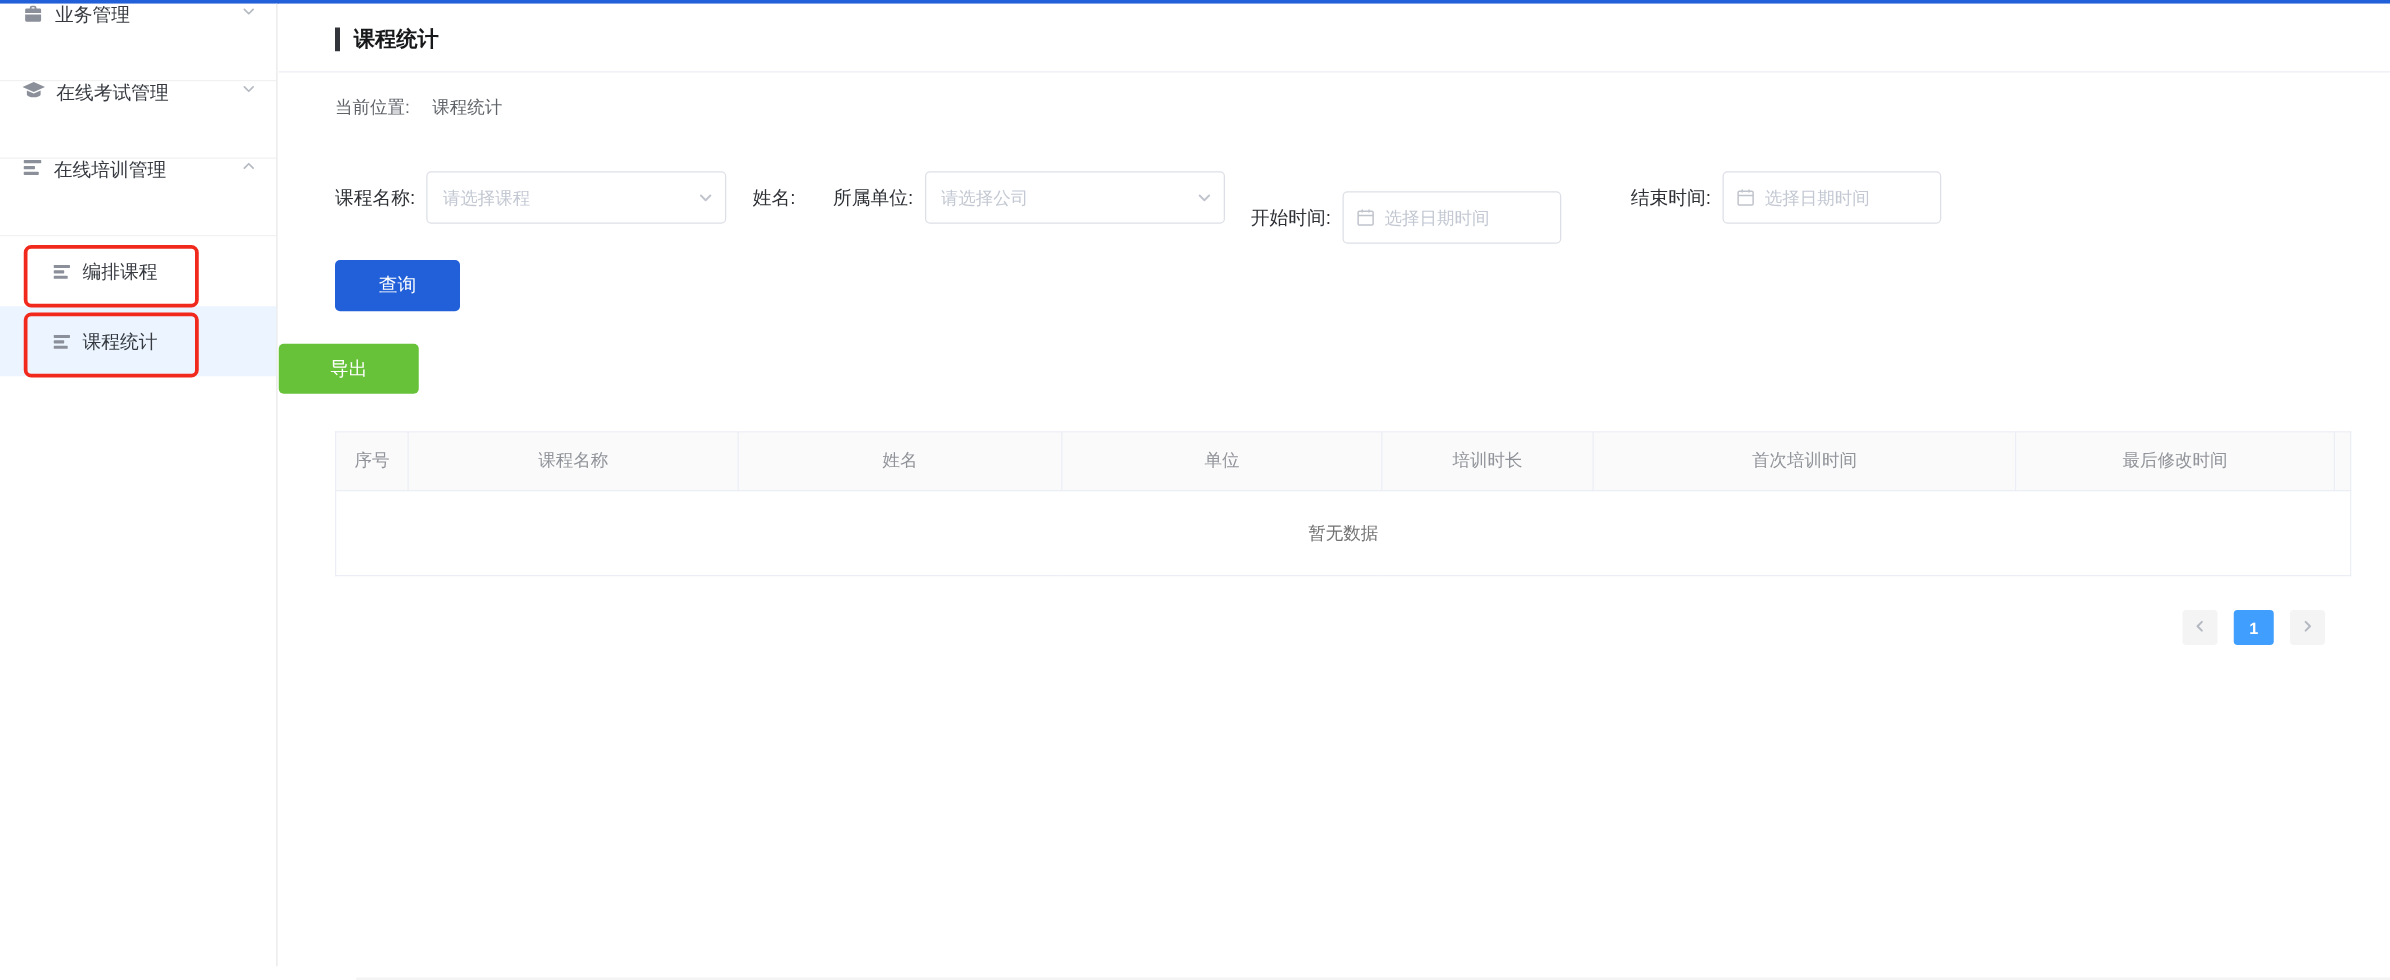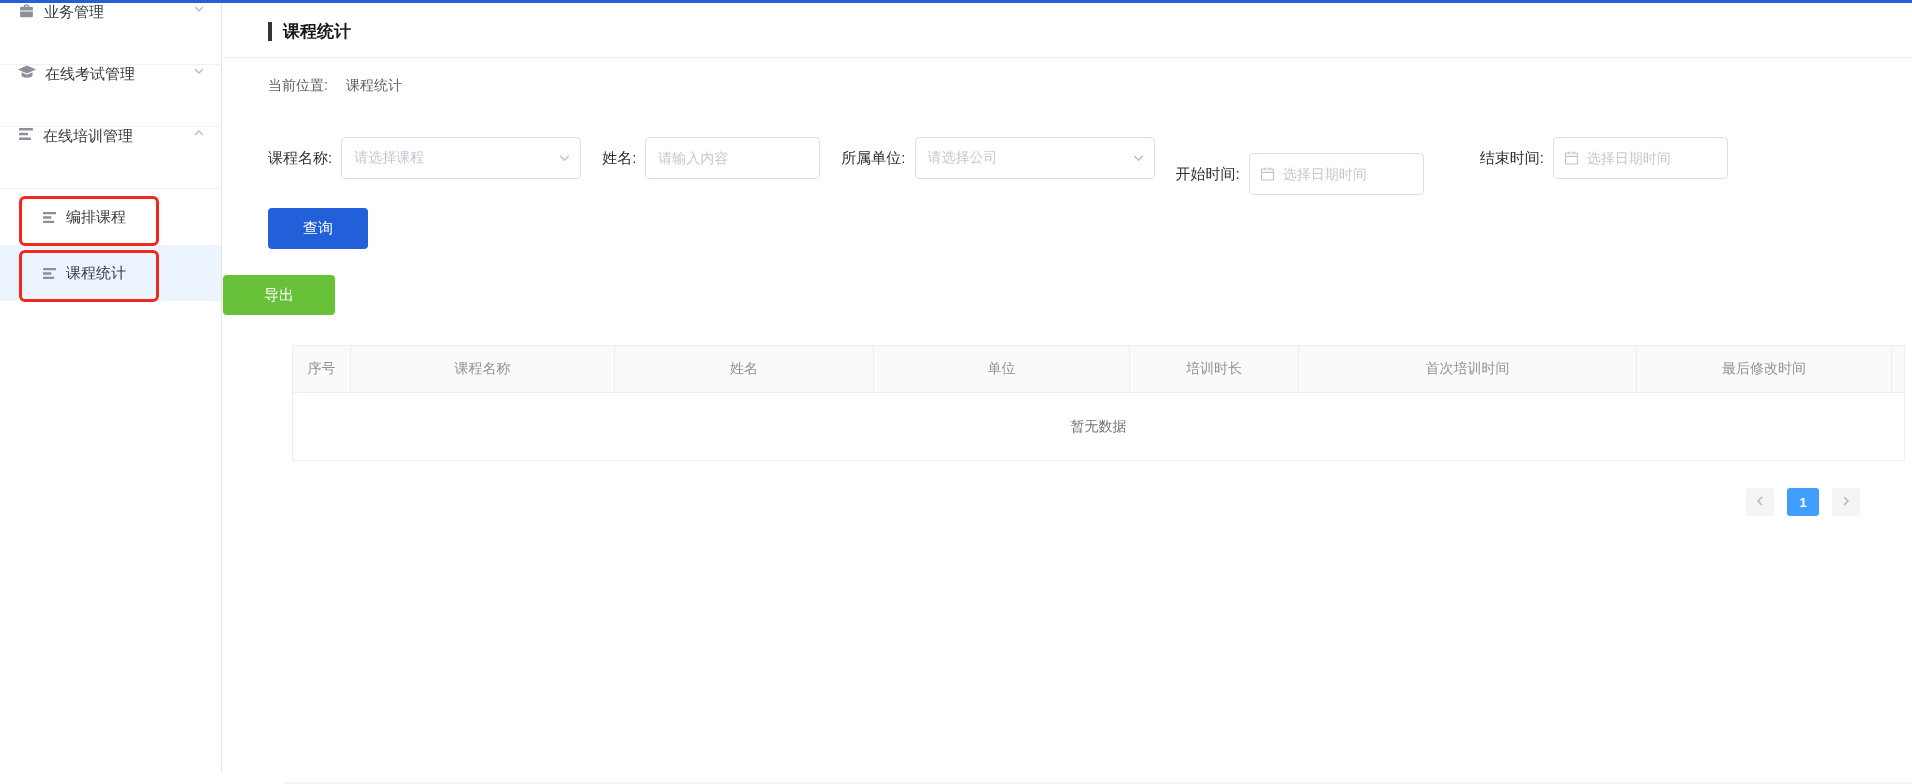--- a/index.html
+++ b/index.html
@@ -39,33 +39,33 @@
   .breadcrumb{margin:19px 0 0 45px;font-size:14px;color:#5f6368;display:flex;gap:18px;}
   
   .filters{margin:26px 0 0 45px;display:flex;align-items:center;}
   .fgroup{display:flex;align-items:center;margin-right:21px;}
   .fgroup.gap-wide{margin-right:56px;margin-top:32px;}
   .flabel{font-size:15px;color:#2d3035;margin-right:9px;white-space:nowrap;}
   .ctrl{position:relative;display:flex;align-items:center;height:42px;border:1px solid #dcdfe6;border-radius:4px;background:#fff;}
   .ctrl input{border:none;outline:none;width:100%;height:100%;font-size:14px;color:#606266;background:transparent;border-radius:4px;font-family:inherit;}
   .ctrl input::placeholder{color:#c3c8d2;}
   .ctrl.select{width:240px;}
-  .ctrl.select input{padding:0 30px 0 12px;cursor:pointer;font-family:Liberation Serif, serif;}
+  .ctrl.select input{padding:0 30px 0 12px;cursor:pointer;}
   .ctrl.text{width:175px;}
   .ctrl.text input{padding:0 12px;}
   .ctrl.date{width:175px;}
   .ctrl.date input{padding:0 8px 0 33px;cursor:pointer;}
   .ctrl .chev-ico{position:absolute;right:9px;top:50%;transform:translateY(-50%);display:flex;}
   .ctrl .cal-ico{position:absolute;left:10px;top:50%;transform:translateY(-50%);display:flex;}
   .query-btn{display:block;margin:13px 0 0 45px;width:100px;height:41px;background:var(--primary);
     color:#fff;font-size:15px;border:none;border-radius:4px;cursor:pointer;font-family:inherit;}
   .export-row{display:flex;justify-content:flex-start;padding-right:20px;margin-top:26px;}
   .export-btn{width:112px;height:40px;background:var(--success);color:#fff;font-size:15px;border:none;border-radius:4px;cursor:pointer;font-family:inherit;}
   
-  .stats-table{margin:30px 32px 0 69px;width:1612px;border-collapse:collapse;table-layout:fixed;}
+  .stats-table{margin:30px 32px 0 45px;width:1612px;border-collapse:collapse;table-layout:fixed;}
   .stats-table th{height:47px;background:#fafafa;border:1px solid #ebeef5;font-size:14px;font-weight:500;color:#909399;text-align:center;}
   .stats-table th.gutter{border-left:none;}
   .stats-table td.empty-cell{height:68px;border:1px solid #ebeef5;border-top:none;text-align:center;font-size:14px;color:#737373;}
   
   .pagination{display:flex;justify-content:flex-end;align-items:center;gap:13px;margin-top:27px;padding-right:52px;}
   .pg{height:28px;min-width:28px;border:none;border-radius:3px;display:flex;align-items:center;justify-content:center;cursor:pointer;font-family:inherit;}
   .pg.nav{background:#f4f4f5;}
   .pg.num{background:var(--pag-active);color:#fff;font-size:13px;font-weight:bold;min-width:32px;}
   .footer-edge{position:absolute;left:285px;right:0;bottom:0;height:2px;background:#f4f4f4;}
 </style>
@@ -161,23 +161,20 @@
         <input type="text" readonly="" placeholder="请选择课程" style="">
         <span class="chev-ico">
           <svg width="13" height="13" viewBox="0 0 12 12">
               <path d="M2.5 4.5L6 8l3.5-3.5" fill="none" stroke="#c0c4cc" stroke-width="1.4" stroke-linecap="round" stroke-linejoin="round"></path>
             </svg>
         </span>
       </div>
     </div>
     <div class="fgroup">
       <span class="flabel">姓名:</span>
-      <div class="ctrl text">
-        <input type="text" placeholder="请输入内容" style="">
-      </div>
     </div>
     <div class="fgroup">
       <span class="flabel">所属单位:</span>
       <div class="ctrl select">
         <input type="text" readonly="" placeholder="请选择公司" style="">
         <span class="chev-ico">
           <svg width="13" height="13" viewBox="0 0 12 12">
               <path d="M2.5 4.5L6 8l3.5-3.5" fill="none" stroke="#c0c4cc" stroke-width="1.4" stroke-linecap="round" stroke-linejoin="round"></path>
             </svg>
         </span>

